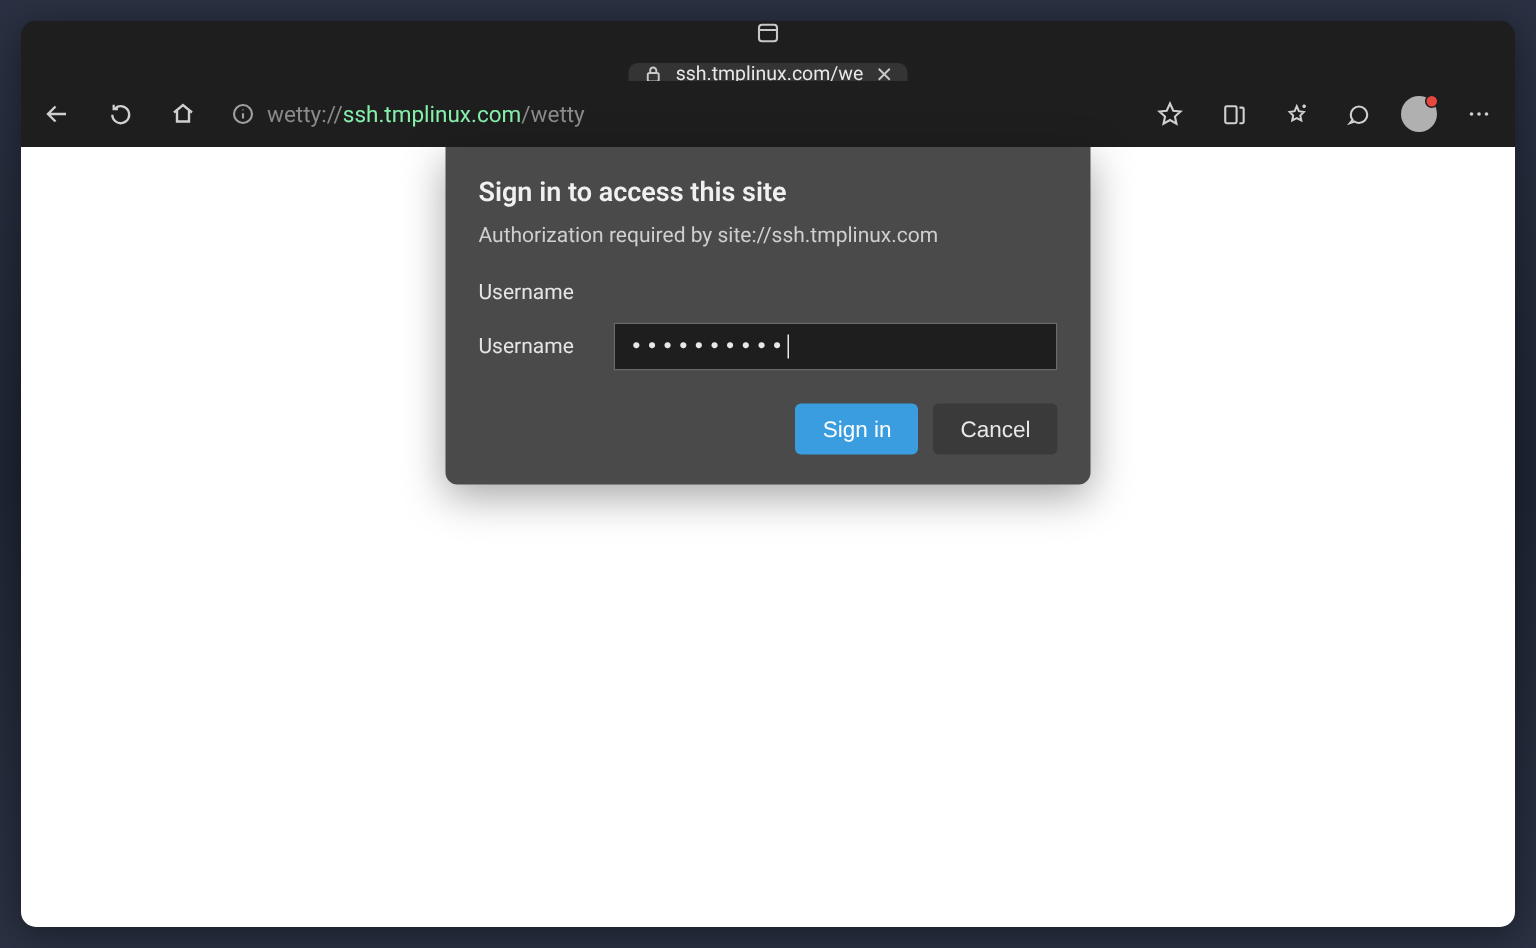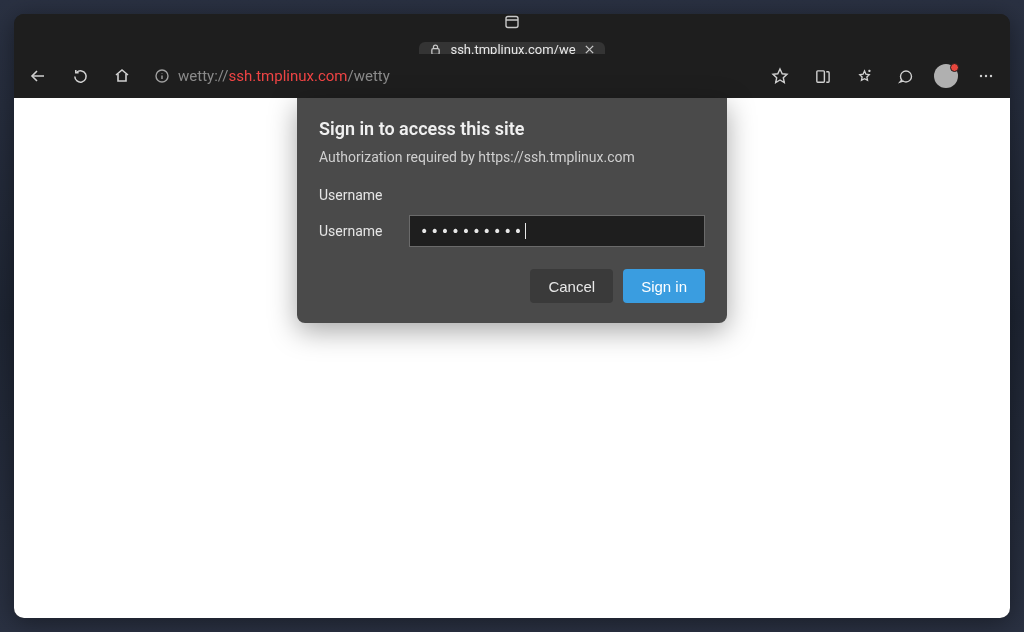--- a/index.html
+++ b/index.html
@@ -110,21 +110,21 @@
       flex: 1;
       display: flex;
       align-items: center;
       height: 32px;
       padding: 0 4px;
       color: #8a8a8a;
       font-size: 15px;
       gap: 8px;
     }
     .url-text { display: inline; }
-    .url-text .highlight { color: #ef4444; }
+    .url-text .highlight { color: #86efac; }
     .right-tools {
       display: flex;
       align-items: center;
       gap: 14px;
     }
     .avatar {
       width: 24px;
       height: 24px;
       border-radius: 50%;
       background: #b0b0b0;
@@ -334,31 +334,31 @@
             <circle cx="9" cy="9" r="1.2"></circle>
             <circle cx="14" cy="9" r="1.2"></circle>
           </svg>
       </div>
     </div>
   </div>
 
   <div class="content-area">
     <div class="auth-dialog">
       <div class="dialog-title">Sign in to access this site</div>
-      <div class="dialog-sub">Authorization required by https://ssh.tmplinux.com</div>
+      <div class="dialog-sub">Authorization required by site://ssh.tmplinux.com</div>
       <div class="form-row">
         <div class="form-label">Username</div>
       </div>
       <div class="form-row">
         <div class="form-label">Username</div>
         <div class="form-input" style="display:flex;align-items:center;">
           <span class="dot-value">••••••••••</span>
             <span class="cursor-caret"></span>
         </div>
       </div>
       <div class="dialog-actions">
+        <button class="btn btn-signin">Sign in</button>
         <button class="btn btn-cancel">Cancel</button>
-        <button class="btn btn-signin">Sign in</button>
       </div>
     </div>
   </div>
 
 </div>
 
 </body></html>

